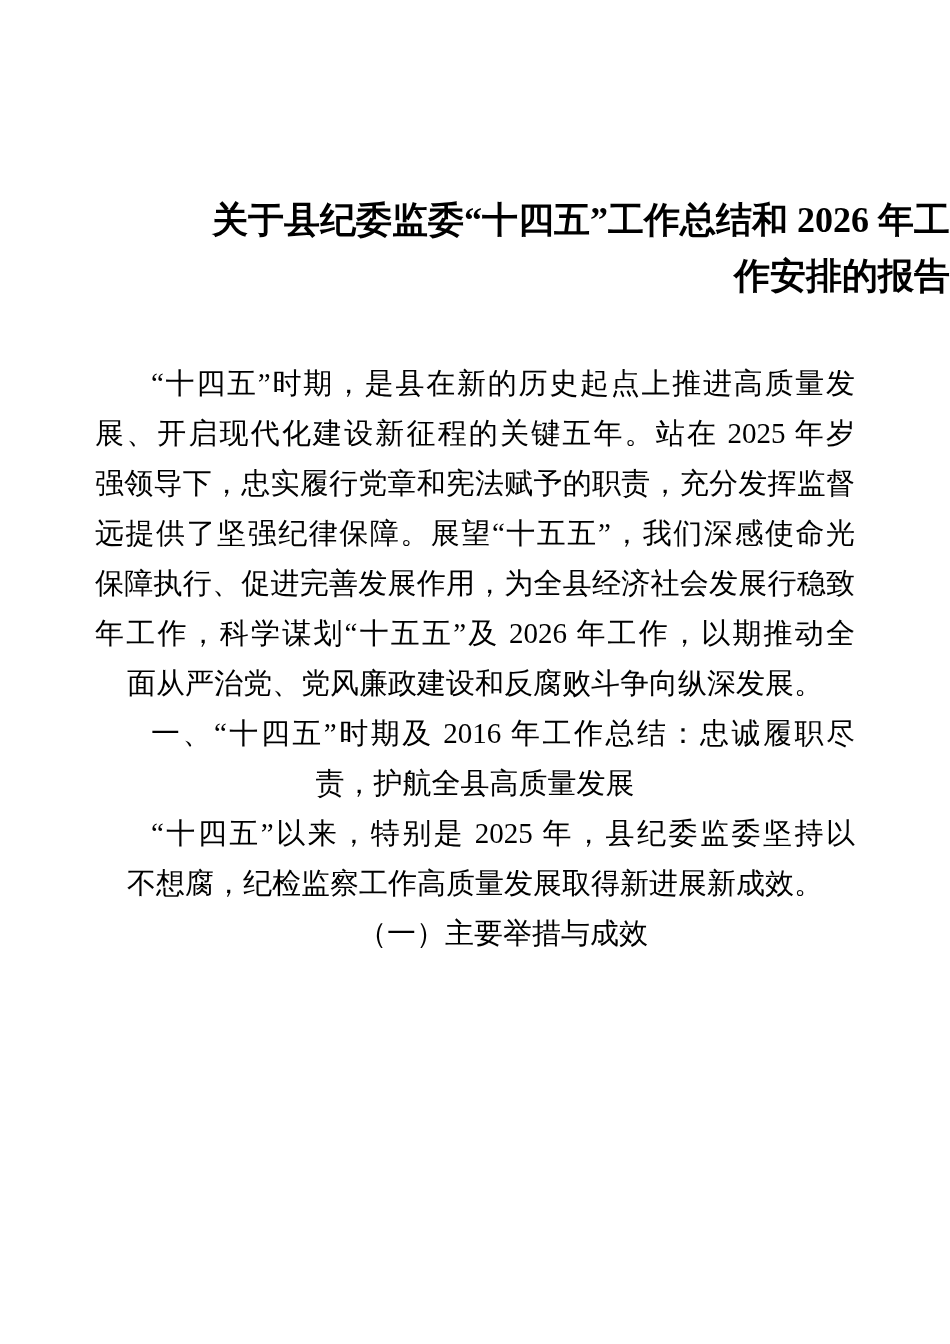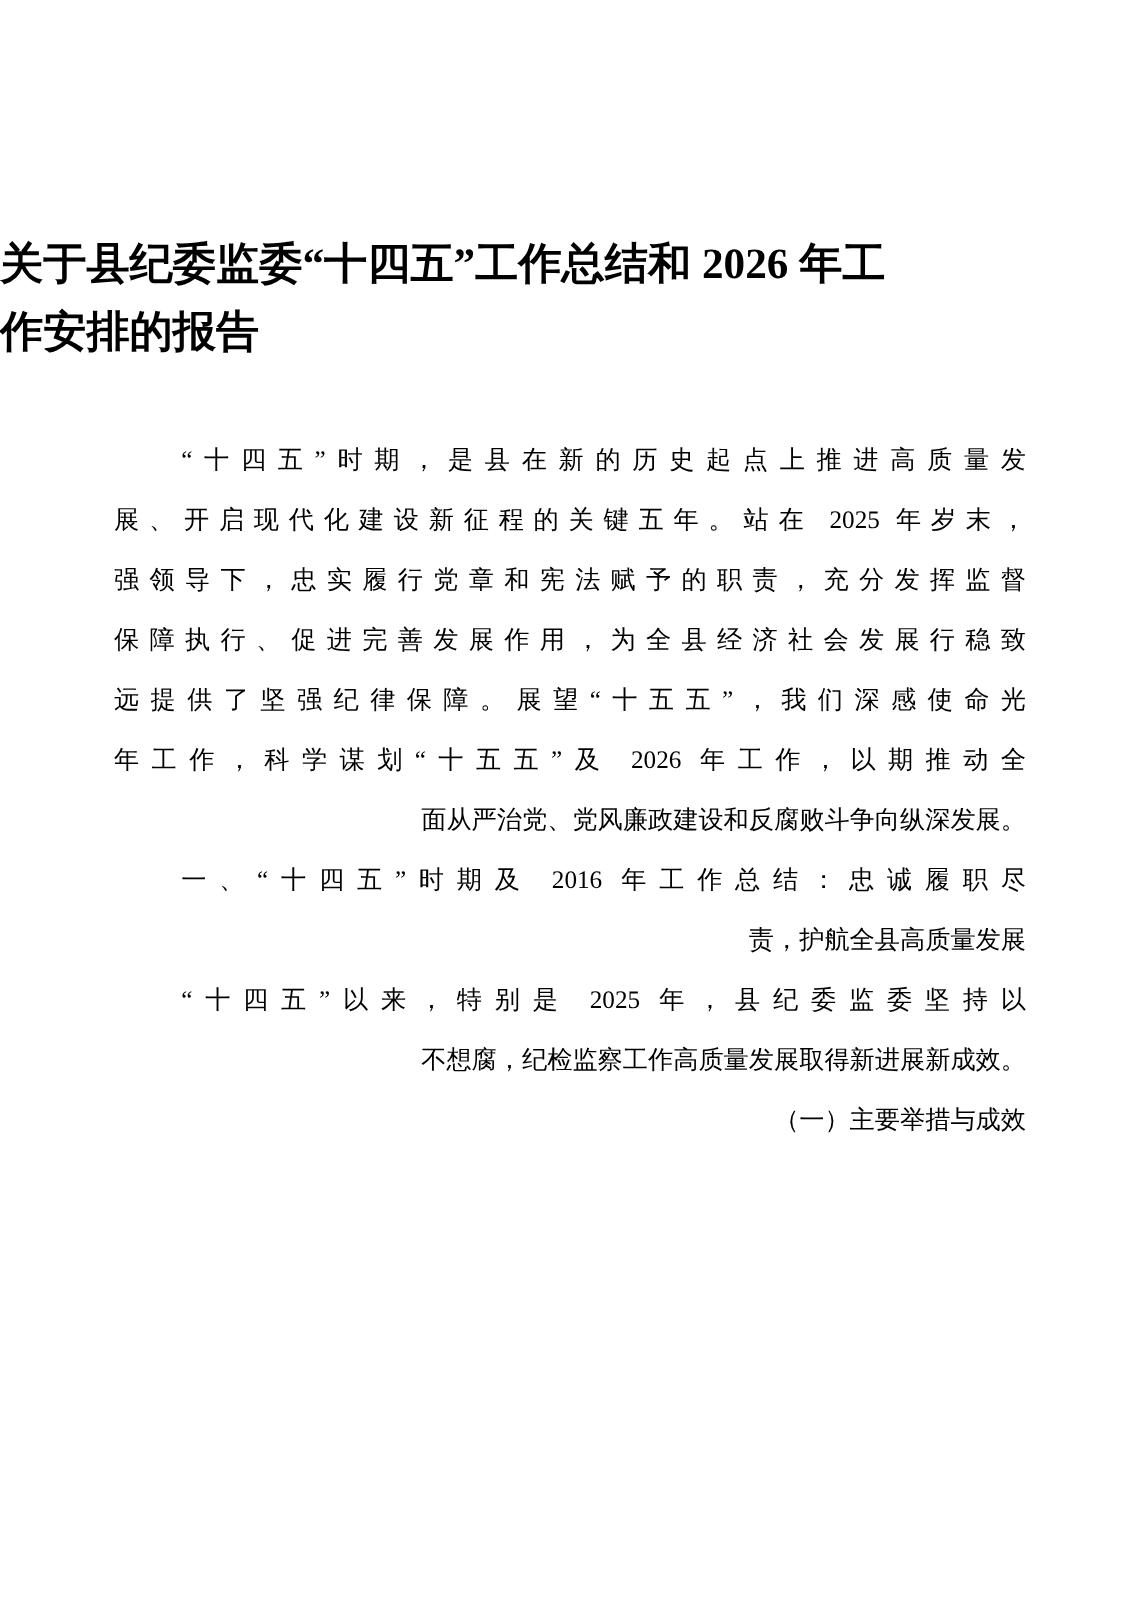--- a/index.html
+++ b/index.html
@@ -8,35 +8,35 @@
     position: relative;
     width: 950px;
     height: 1344px;
     background: #ffffff;
     color: #000000;
     font-family: "Liberation Serif", "DejaVu Serif", serif;
     overflow: hidden;
   }
   .doc-title {
     margin-top: 192px;
-    text-align: left;
+    text-align: right;
     font-weight: 700;
     font-size: 36px;
     line-height: 56px;
   }
   .title-line { white-space: nowrap; }
   .doc-body {
     margin: 54px 95px 0 95px;
-    font-size: 21px;
+    font-size: 29px;
     line-height: 50px;
   }
   .line {
     height: 50px;
     overflow: hidden;
-    text-align: right;
+    text-align: center;
   }
   .line.justify {
     text-align: justify;
     text-align-last: justify;
     text-justify: inter-character;
   }
   .line.indent { padding-left: 56px; }
 </style>
 </head>
 <body>
@@ -45,22 +45,22 @@
 
   <div class="doc-title">
     <div class="title-line">关于县纪委监委“十四五”工作总结和 2026 年工</div>
     <div class="title-line">作安排的报告</div>
   </div>
 
   <div class="doc-body">
     <div class="line justify indent">“十四五”时期，是县在新的历史起点上推进高质量发</div>
     <div class="line justify">展、开启现代化建设新征程的关键五年。站在 2025 年岁末，</div>
     <div class="line justify">强领导下，忠实履行党章和宪法赋予的职责，充分发挥监督</div>
+    <div class="line justify">远提供了坚强纪律保障。展望“十五五”，我们深感使命光</div>
     <div class="line justify">保障执行、促进完善发展作用，为全县经济社会发展行稳致</div>
-    <div class="line justify">远提供了坚强纪律保障。展望“十五五”，我们深感使命光</div>
     <div class="line justify">年工作，科学谋划“十五五”及 2026 年工作，以期推动全</div>
     <div class="line">面从严治党、党风廉政建设和反腐败斗争向纵深发展。</div>
     <div class="line justify indent">一、“十四五”时期及 2016 年工作总结：忠诚履职尽</div>
     <div class="line">责，护航全县高质量发展</div>
     <div class="line justify indent">“十四五”以来，特别是 2025 年，县纪委监委坚持以</div>
     <div class="line">不想腐，纪检监察工作高质量发展取得新进展新成效。</div>
     <div class="line indent">（一）主要举措与成效</div>
   </div>
 
 </div>

